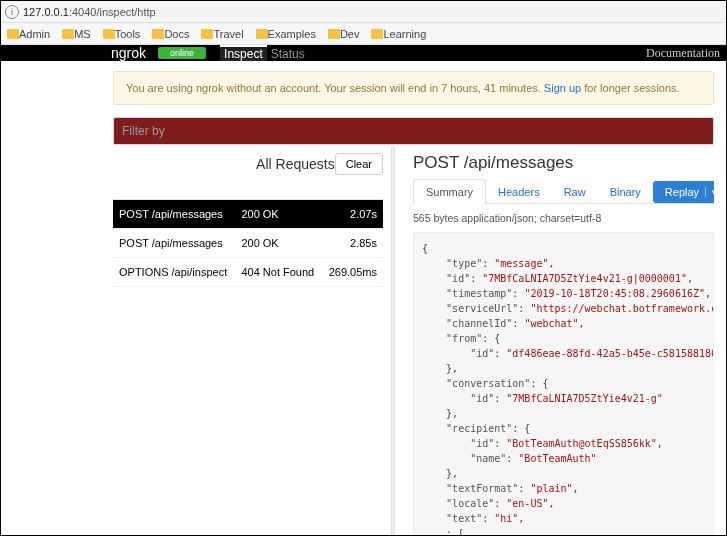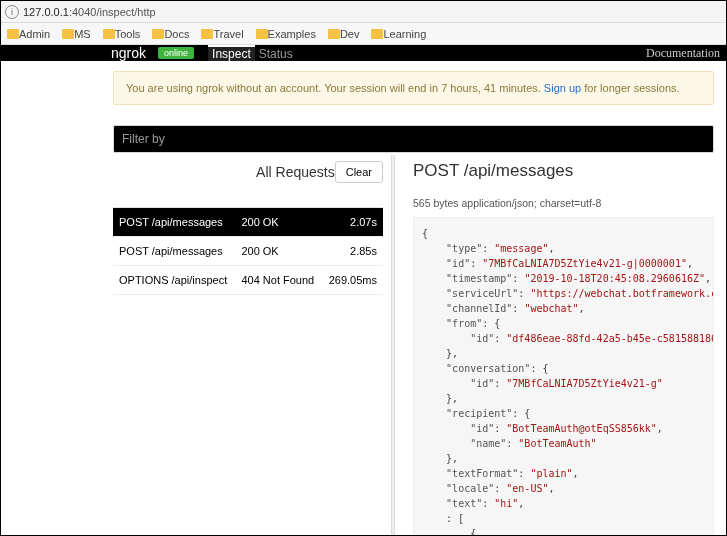--- a/index.html
+++ b/index.html
@@ -9,30 +9,30 @@
 .addr-bar .info-icon { width: 14px; height: 14px; border: 1px solid #888; border-radius: 50%; display: inline-flex; align-items: center; justify-content: center; font-size: 9px; color: #666; margin-right: 4px; }
 .addr-bar .url { color: #555; font-size: 11px; }
 .addr-bar .url .host { color: #222; }
 
 .bookmarks { height: 22px; display: flex; align-items: center; gap: 12px; padding: 0 6px; background: #f7f7f7; border-bottom: 1px solid #ddd; font-size: 11px; }
 .bookmarks .bm { display: inline-flex; align-items: center; color: #444; cursor: pointer; }
 .bookmarks .bm .folder { width: 12px; height: 10px; background: #f6c244; border-radius: 1px; display: inline-block; }
 
 .navbar { background: #000; height: 16px; display: flex; align-items: center; color: #999; }
 .navbar .brand { color: #fff; margin-left: 110px; margin-right: 12px; font-size: 14px; }
-.navbar .tag { background: #3db53d; color: #fff; font-size: 9px; padding: 1px 6px; border-radius: 2px; margin-right: 14px; }
+.navbar .tag { background: #3db53d; color: #fff; font-size: 9px; padding: 1px 12px; border-radius: 2px; margin-right: 14px; }
 .navbar .tab { padding: 0 4px; height: 100%; display: inline-flex; align-items: center; font-size: 12px; cursor: pointer; }
 .navbar .tab.active { background: #222; color: #fff; border-top: 2px solid #fff; }
 .navbar .doc-link { margin-left: auto; margin-right: 6px; color: #ccc; font-size: 12px; font-family: Liberation Serif, serif; }
 
 .main { padding: 10px 12px 0 112px; }
 .banner { background: #fcf7e6; border: 1px solid #efe3b8; color: #8a7a3b; padding: 10px 12px; font-size: 11px; border-radius: 2px; }
 .banner a { color: #2a6fc9; text-decoration: none; }
 
-.filter { margin-top: 20px; border: 1px solid #d7d7d7; border-radius: 2px; padding: 6px 8px; color: #999; font-size: 12px; background: #000000; }
+.filter { margin-top: 12px; border: 1px solid #d7d7d7; border-radius: 2px; padding: 6px 8px; color: #999; font-size: 12px; background: #7f1d1d; }
 
 .content { display: flex; margin-top: 8px; height: 400px; }
 .left { width: 270px; flex-shrink: 0; }
 .right { flex: 1; margin-left: 18px; overflow: hidden; display: flex; flex-direction: column; }
 
 .reqhdr { display: flex; align-items: center; justify-content: flex-end; margin-bottom: 24px; }
 .reqhdr h3 { font-size: 14px; font-weight: 500; color: #333; }
 .btn { background: #fff; border: 1px solid #ccc; border-radius: 3px; padding: 4px 10px; font-size: 11px; cursor: pointer; }
 
 .reqtable { border-top: 1px solid #e3e3e3; }
@@ -135,20 +135,27 @@
             <span class="c2">404 Not Found</span>
             <span class="c3">269.05ms</span>
           </div>
         </div>
     </div>
 
     <div class="vsep"></div>
 
     <div class="right">
       <div class="req-title">POST /api/messages</div>
+      <div class="tabs-row">
+        <span id="dtabs"><span class="dtab active">Summary</span><span class="dtab">Headers</span><span class="dtab">Raw</span><span class="dtab">Binary</span></span>
+        <button class="replay">
+            <span>Replay</span>
+            <span class="caret">▾</span>
+          </button>
+      </div>
       <div class="meta">565 bytes application/json; charset=utf-8</div>
       <div class="json-box" id="jsonbox">{
     <span class="k">"type"</span>: <span class="s">"message"</span>,
     <span class="k">"id"</span>: <span class="s">"7MBfCaLNIA7D5ZtYie4v21-g|0000001"</span>,
     <span class="k">"timestamp"</span>: <span class="s">"2019-10-18T20:45:08.2960616Z"</span>,
     <span class="k">"serviceUrl"</span>: <span class="s">"https://webchat.botframework.com/"</span>,
     <span class="k">"channelId"</span>: <span class="s">"webchat"</span>,
     <span class="k">"from"</span>: {
         <span class="k">"id"</span>: <span class="s">"df486eae-88fd-42a5-b45e-c581588186db"</span>
     },

